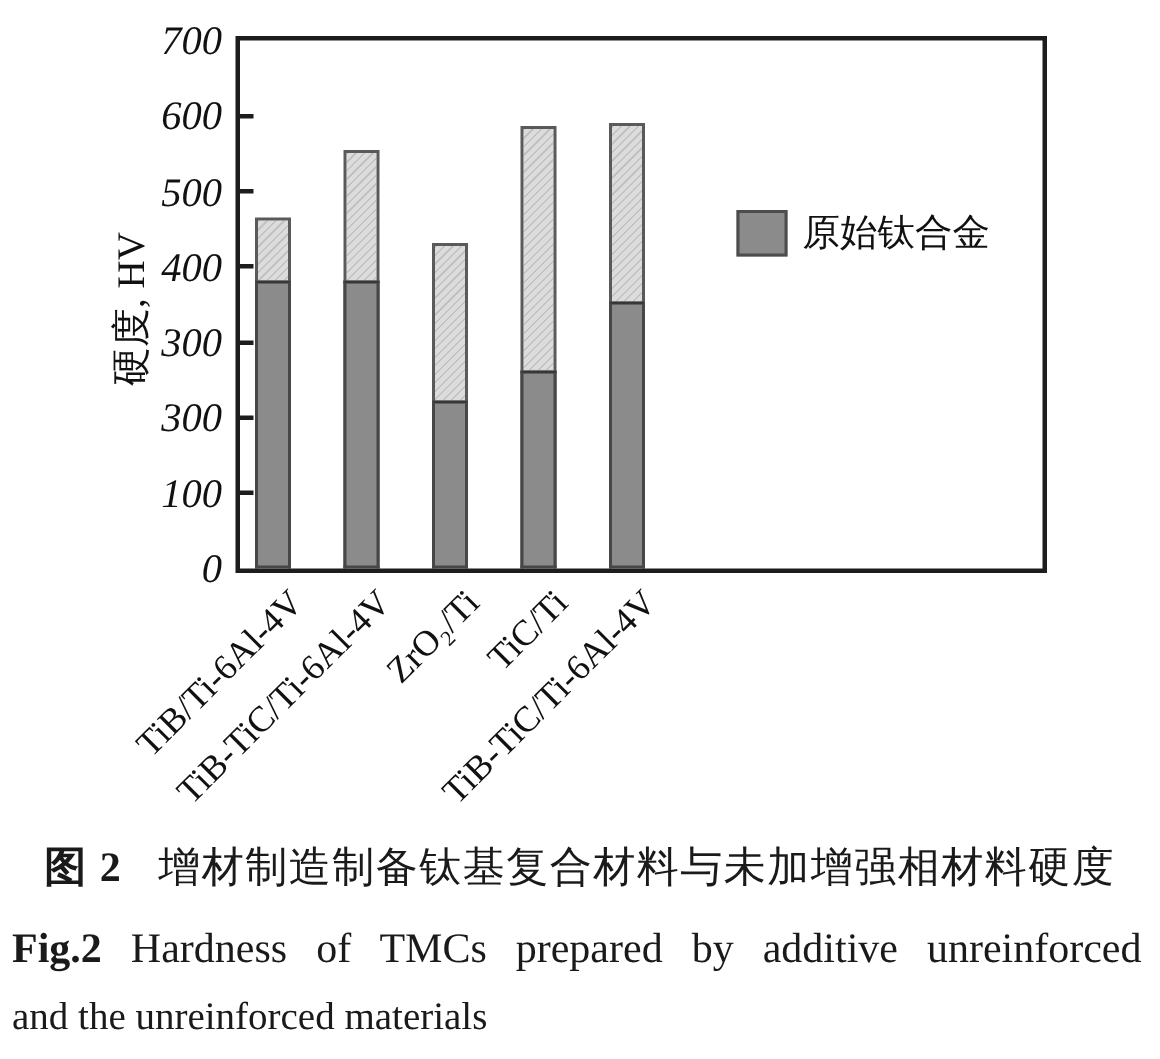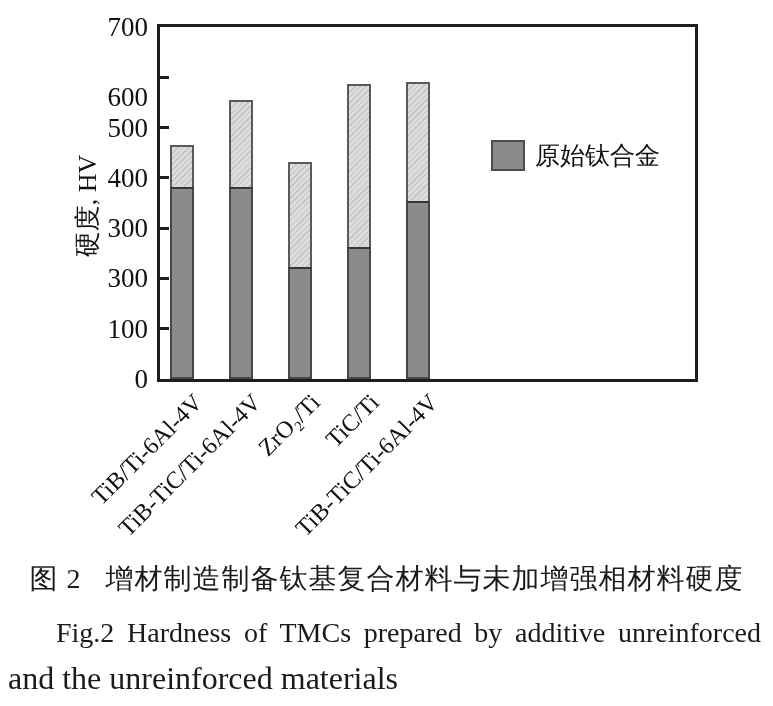--- a/index.html
+++ b/index.html
@@ -28,20 +28,21 @@
     position: absolute;
     left: 0; width: 9px; height: 3px;
     background: #1d1d1d;
   }
   .y-tick-label {
     position: absolute;
     left: 76px; width: 72px;
     text-align: right;
     font-size: 27px; line-height: 32px;
     color: #111111;
+    font-style: italic;
   }
   #y-axis-title {
     position: absolute;
     left: -14px; top: 190px;
     width: 204px; height: 32px;
     transform: rotate(-90deg);
     text-align: center;
     font-size: 26px; line-height: 32px;
     color: #111111;
     white-space: nowrap;
@@ -101,49 +102,49 @@
 
   
   #caption-zh {
     position: absolute;
     left: 0; right: 0; top: 562px;
     text-align: center;
     font-size: 28px; line-height: 34px;
     letter-spacing: 1px;
     white-space: nowrap;
   }
-  #caption-zh .cap-label { font-weight: normal; margin-right: 24px; }
+  #caption-zh .cap-label { font-weight: bold; margin-right: 24px; }
   #caption-en-line1 {
     position: absolute;
     left: 8px; right: 12px; top: 616px;
     font-size: 28px; line-height: 34px;
     text-align: justify;
     text-align-last: justify;
   }
-  #caption-en-line1 .cap-label { font-weight: normal; margin-left: 48px; }
+  #caption-en-line1 .cap-label { font-weight: bold; }
   #caption-en-line2 {
     position: absolute;
     left: 8px; right: 12px; top: 661px;
-    font-size: 32px; line-height: 34px;
+    font-size: 26px; line-height: 34px;
     text-align: left;
   }
 </style>
 </head>
 <body>
 
 <div id="figure">
 
   <div id="y-tick-labels">
       <div class="y-tick-label" style="top: 363px;">0</div>
       <div class="y-tick-label" style="top: 312.714px;">100</div>
       <div class="y-tick-label" style="top: 262.429px;">300</div>
       <div class="y-tick-label" style="top: 212.143px;">300</div>
       <div class="y-tick-label" style="top: 161.857px;">400</div>
       <div class="y-tick-label" style="top: 111.571px;">500</div>
-      <div class="y-tick-label" style="top: 61.2857px; margin-top: 20px;">600</div>
+      <div class="y-tick-label" style="top: 61.2857px;">600</div>
       <div class="y-tick-label" style="top: 11px;">700</div>
     </div>
 
   <div id="y-axis-title">硬度, HV</div>
 
   <div id="plot-frame">
     <div id="plot-area">
         <div class="y-tick" style="top: 300.214px;"></div>
         <div class="y-tick" style="top: 249.929px;"></div>
         <div class="y-tick" style="top: 199.643px;"></div>

